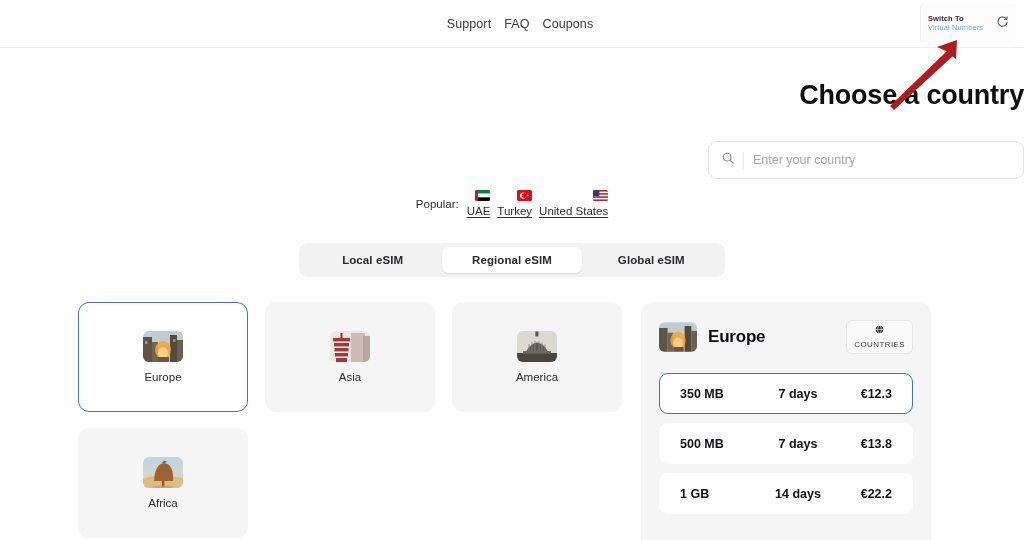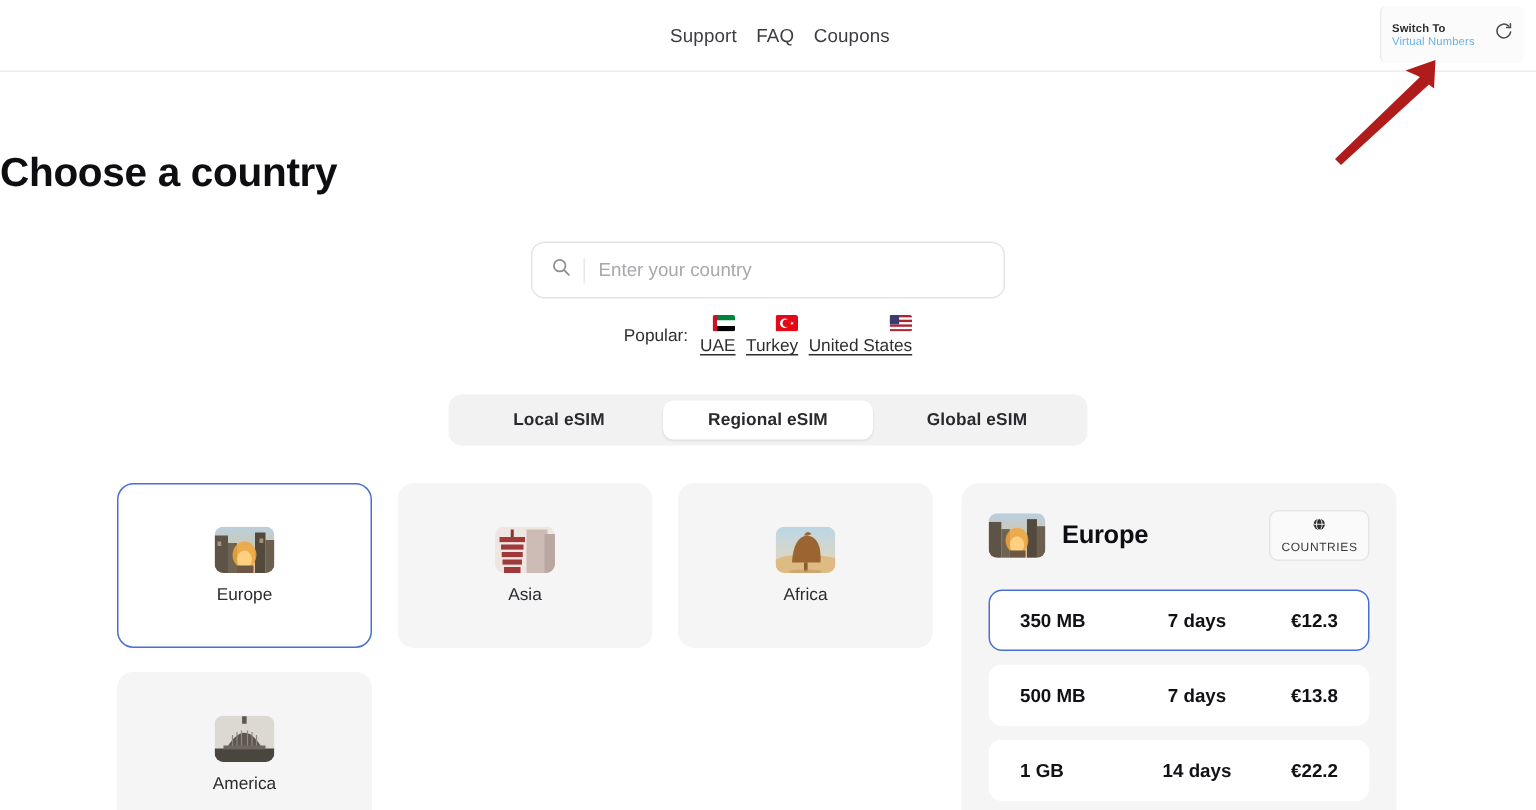--- a/index.html
+++ b/index.html
@@ -70,32 +70,32 @@
   .switch-sub {
     font-size: 7.5px;
     color: #6ab2e8;
     letter-spacing: .1px;
     white-space: nowrap;
   }
   .switch-icon { margin-left: auto; flex: 0 0 auto; }
 
   
   .page-title {
-    text-align: left;
+    text-align: right;
     font-size: 27px;
     font-weight: bold;
     color: #0d0d12;
-    margin-top: 52px;
+    margin-top: 32px;
     letter-spacing: -0.2px;
   }
 
   
   .search-wrap {
     display: flex;
-    justify-content: center;
+    justify-content: flex-end;
     margin-top: 30px;
   }
   .search-box {
     width: 316px;
     height: 38px;
     border: 1px solid #e4e4e7;
     border-radius: 9px;
     background: #fff;
     display: flex;
     align-items: center;
@@ -435,56 +435,56 @@
           </g>
           <rect x="10.5" y="2" width="2" height="5" fill="#8e3030"></rect>
         </svg>
       </span>
       <span class="region-name">Asia</span>
     </div>
 
     <div class="region-card">
       <span class="region-thumb">
         <svg width="40" height="31" viewBox="0 0 40 31">
-          <defs>
-            <linearGradient id="afSky" x1="0" y1="0" x2="0" y2="1">
-              <stop offset="0" stop-color="#bcd6e6"></stop>
-                <stop offset="1" stop-color="#e9d6b4"></stop>
-            </linearGradient>
-          </defs>
-          <rect width="40" height="31" fill="url(#afSky)"></rect>
-          <path d="M0 22 Q14 16 40 21 L40 31 L0 31 Z" fill="#ddbb83"></path>
-          <path d="M11 24 Q12 7 21 6 Q31 7 30 24 Z" fill="#9a6530"></path>
-          <path d="M19 6 Q21 2 24 5 Q22 6 21 6 Z" fill="#9a6530"></path>
-          <rect x="19" y="24" width="2.4" height="6" fill="#8a5a2a"></rect>
-          <ellipse cx="20" cy="30" rx="11" ry="1.4" fill="#c09a63" opacity=".6"></ellipse>
-        </svg>
-      </span>
-      <span class="region-name">Africa</span>
-    </div>
-
-    <div class="region-card">
-      <span class="region-thumb">
-        <svg width="40" height="31" viewBox="0 0 40 31">
           <rect width="40" height="31" fill="#dcd8d2"></rect>
           <rect x="0" y="22" width="40" height="9" fill="#4a463f"></rect>
           <path d="M8 22 Q20 1 32 22 Z" fill="#5c5750"></path>
           <rect x="18.4" y="0.5" width="3" height="5" fill="#5c5750"></rect>
           <g stroke="#8d887f" stroke-width=".8">
             <path d="M12 22V13"></path>
               <path d="M15 22V11"></path>
               <path d="M18 22V10"></path>
             <path d="M22 22V10"></path>
               <path d="M25 22V11"></path>
               <path d="M28 22V13"></path>
           </g>
           <rect x="6" y="20" width="28" height="2.6" fill="#6d685f"></rect>
         </svg>
       </span>
       <span class="region-name">America</span>
+    </div>
+
+    <div class="region-card">
+      <span class="region-thumb">
+        <svg width="40" height="31" viewBox="0 0 40 31">
+          <defs>
+            <linearGradient id="afSky" x1="0" y1="0" x2="0" y2="1">
+              <stop offset="0" stop-color="#bcd6e6"></stop>
+                <stop offset="1" stop-color="#e9d6b4"></stop>
+            </linearGradient>
+          </defs>
+          <rect width="40" height="31" fill="url(#afSky)"></rect>
+          <path d="M0 22 Q14 16 40 21 L40 31 L0 31 Z" fill="#ddbb83"></path>
+          <path d="M11 24 Q12 7 21 6 Q31 7 30 24 Z" fill="#9a6530"></path>
+          <path d="M19 6 Q21 2 24 5 Q22 6 21 6 Z" fill="#9a6530"></path>
+          <rect x="19" y="24" width="2.4" height="6" fill="#8a5a2a"></rect>
+          <ellipse cx="20" cy="30" rx="11" ry="1.4" fill="#c09a63" opacity=".6"></ellipse>
+        </svg>
+      </span>
+      <span class="region-name">Africa</span>
     </div>
   </div>
 
   <div class="detail-panel">
     <div class="detail-head">
       <span class="detail-thumb">
         <svg width="38" height="30" viewBox="0 0 40 31">
           <defs>
             <linearGradient id="euSky2" x1="0" y1="0" x2="0" y2="1">
               <stop offset="0" stop-color="#b9cfdd"></stop>

